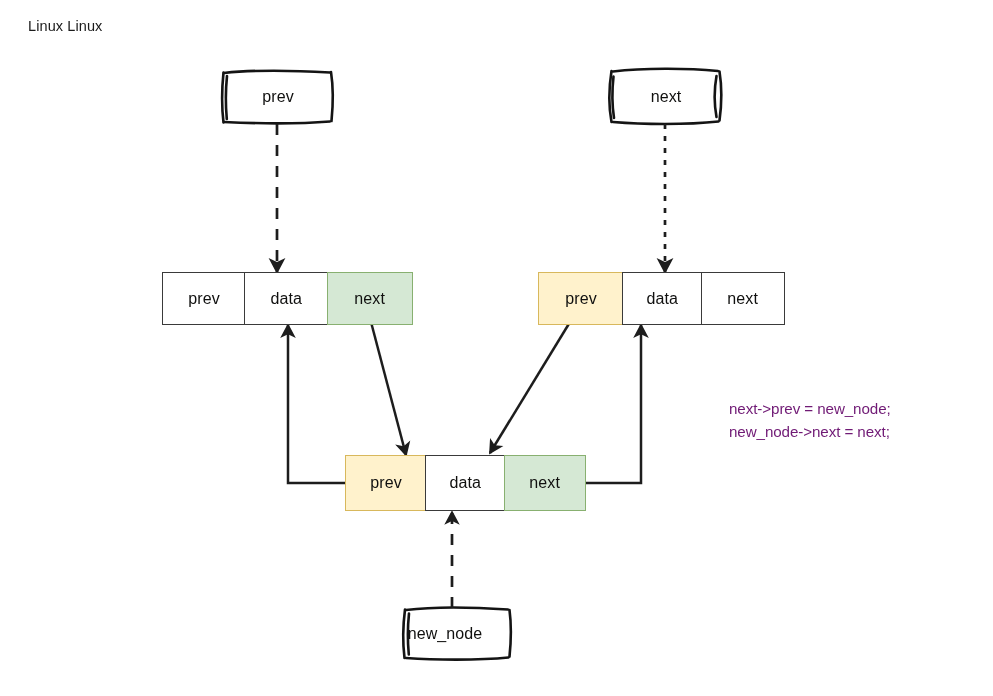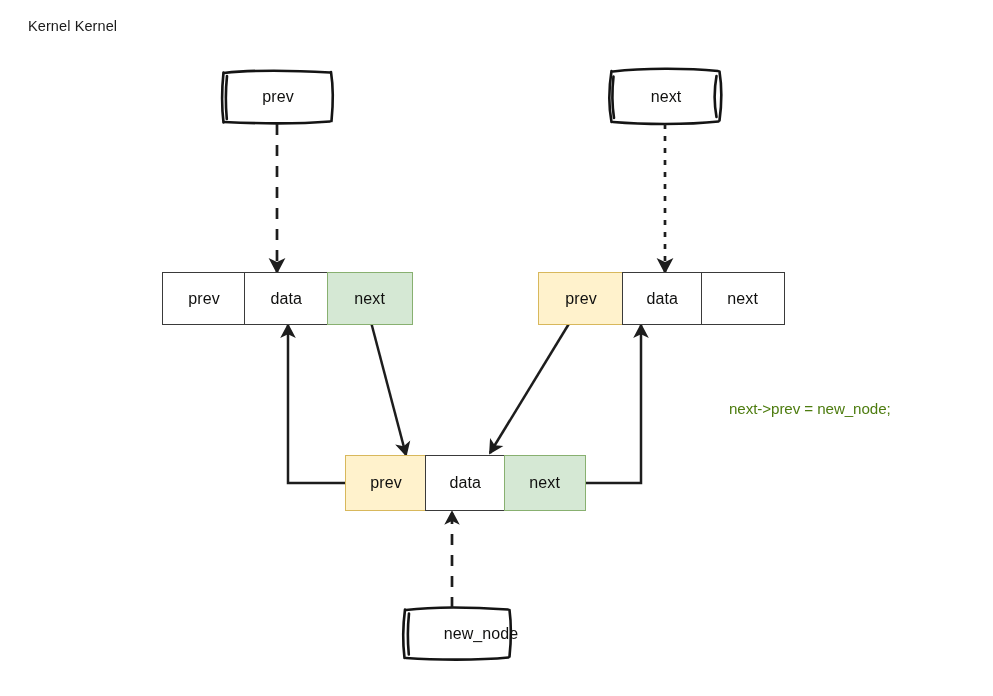--- a/index.html
+++ b/index.html
@@ -80,31 +80,31 @@
     letter-spacing: .1px;
   }
 
   
   #code {
     position: absolute;
     left: 729px;
     top: 398px;
     font-size: 15.2px;
     line-height: 22.6px;
-    color: #4d7c0f;
+    color: #701a75;
     white-space: nowrap;
   }
   #code div { letter-spacing: -.1px; }
 </style>
 </head>
 <body>
 
 <div id="stage">
 
-  <div id="title">Kernel Kernel</div>
+  <div id="title">Linux Linux</div>
 
   <svg id="draw" viewBox="0 0 993 696">
     <defs>
       <marker id="arrowSolid" viewBox="0 0 12 12" refX="9.2" refY="6" markerWidth="7.2" markerHeight="7.2" orient="auto-start-reverse">
         <path d="M 0.6 0.8 L 10.4 6 L 0.6 11.2 L 3.1 6 Z" fill="#1d1d1d"></path>
       </marker>
       <marker id="arrowSolid2" viewBox="0 0 12 12" refX="9.2" refY="6" markerWidth="6.6" markerHeight="6.6" orient="auto-start-reverse">
         <path d="M 0.6 0.8 L 10.4 6 L 0.6 11.2 L 3.1 6 Z" fill="#1d1d1d"></path>
       </marker>
     </defs>
@@ -150,21 +150,21 @@
   </svg>
 
   <div class="sketch" style="left:222px; top:71px; width:112px; height:52px;">
     <div class="lbl">prev</div>
   </div>
 
   <div class="sketch" style="left:610px; top:70px; width:112px; height:53px;">
     <div class="lbl">next</div>
   </div>
 
-  <div class="sketch" style="left:420px; top:608px; width:122px; height:51px;">
+  <div class="sketch" style="left:384px; top:608px; width:122px; height:51px;">
     <div class="lbl">new_node</div>
   </div>
 
   <div class="node" style="left:162px; top:272px;">
     <div class="cell" style="width:84px; height:53px;">prev</div>
     <div class="cell" style="width:84px; height:53px;">data</div>
     <div class="cell green" style="width:86px; height:53px;">next</div>
   </div>
 
   <div class="node" style="left:538px; top:272px;">
@@ -174,15 +174,16 @@
   </div>
 
   <div class="node" style="left:345px; top:455px;">
     <div class="cell yellow" style="width:82px; height:56px;">prev</div>
     <div class="cell" style="width:80px; height:56px;">data</div>
     <div class="cell green" style="width:82px; height:56px;">next</div>
   </div>
 
   <div id="code">
     <div>next-&gt;prev = new_node;</div>
+    <div>new_node-&gt;next = next;</div>
   </div>
 
 </div>
 
 </body></html>

